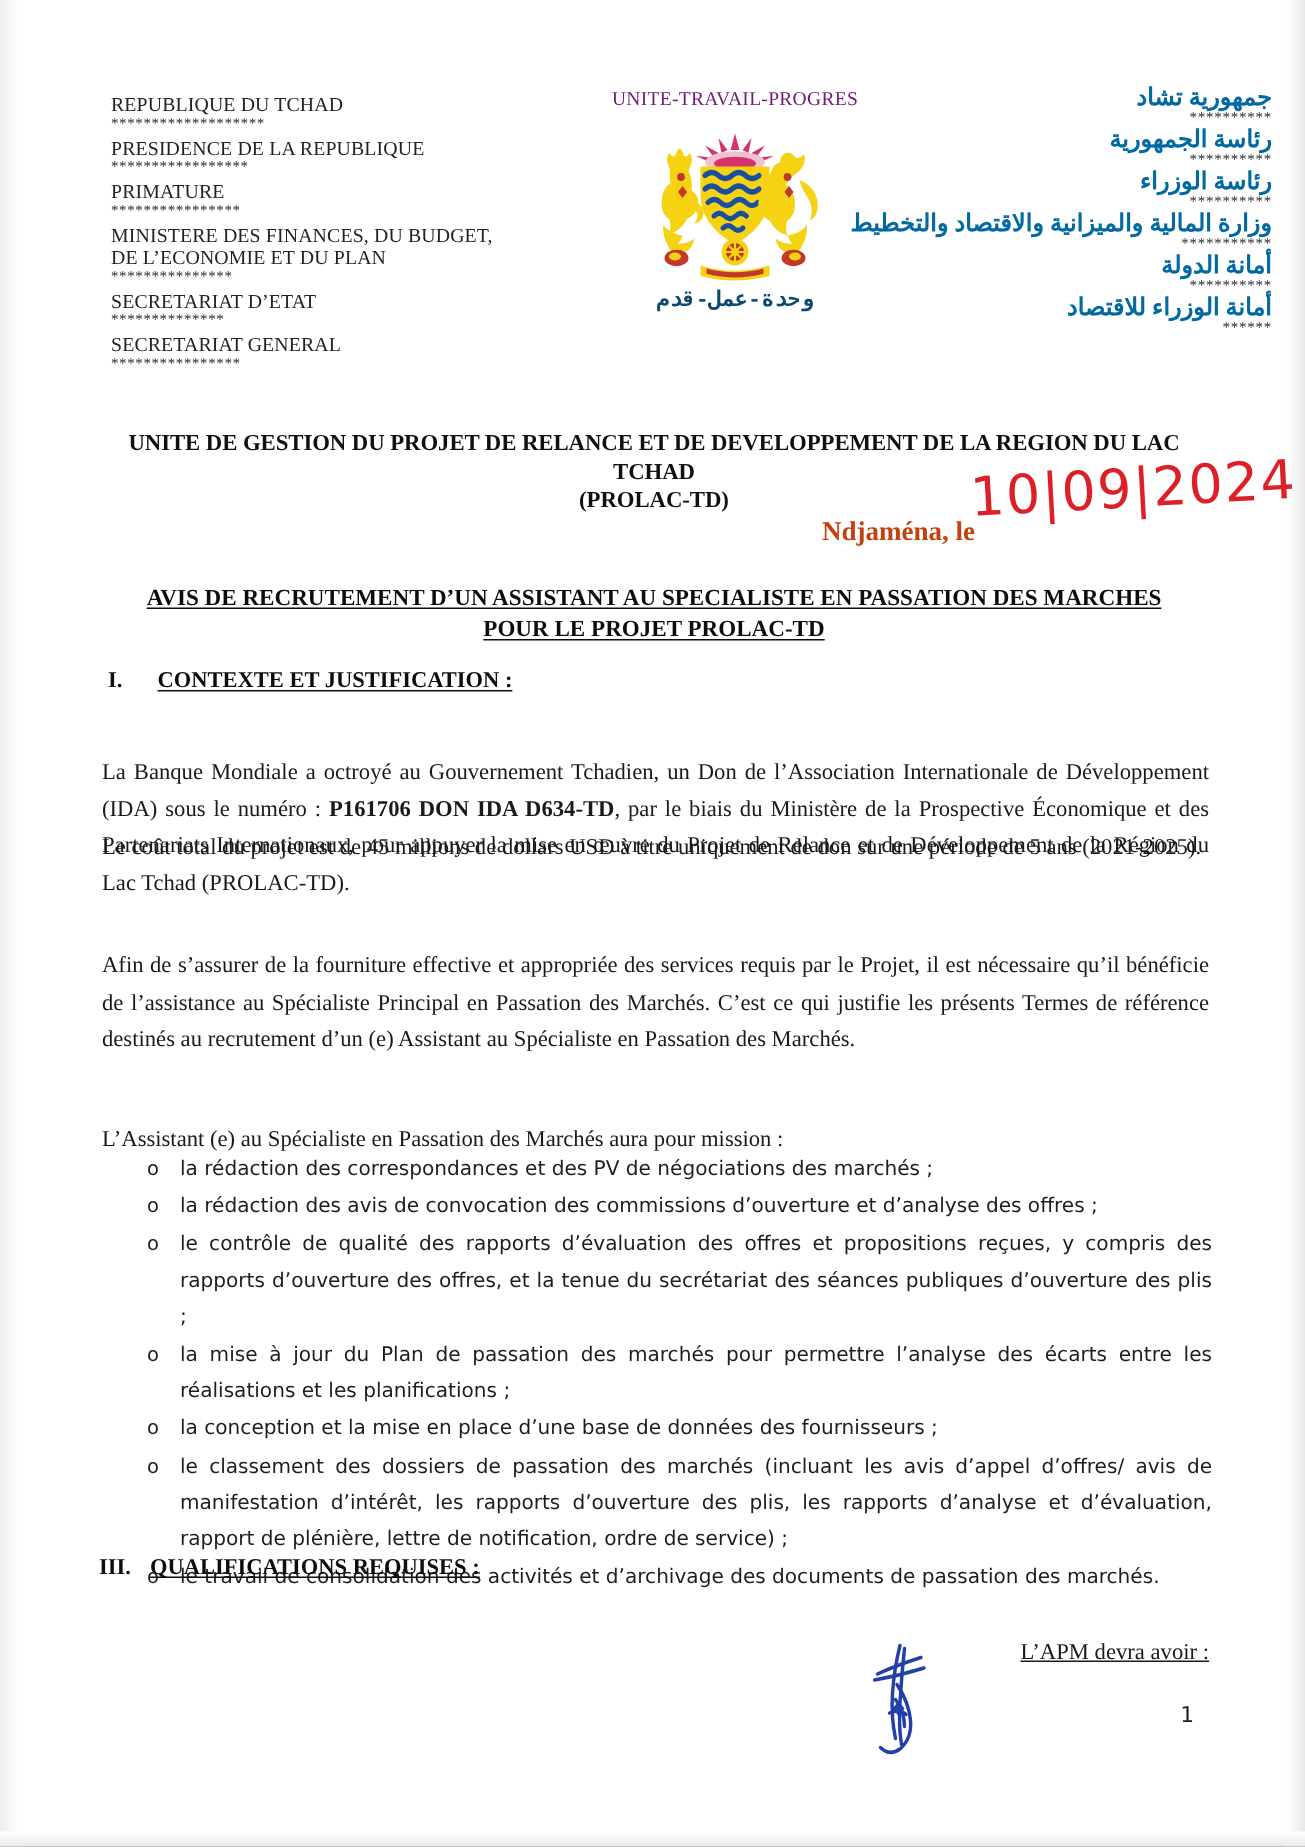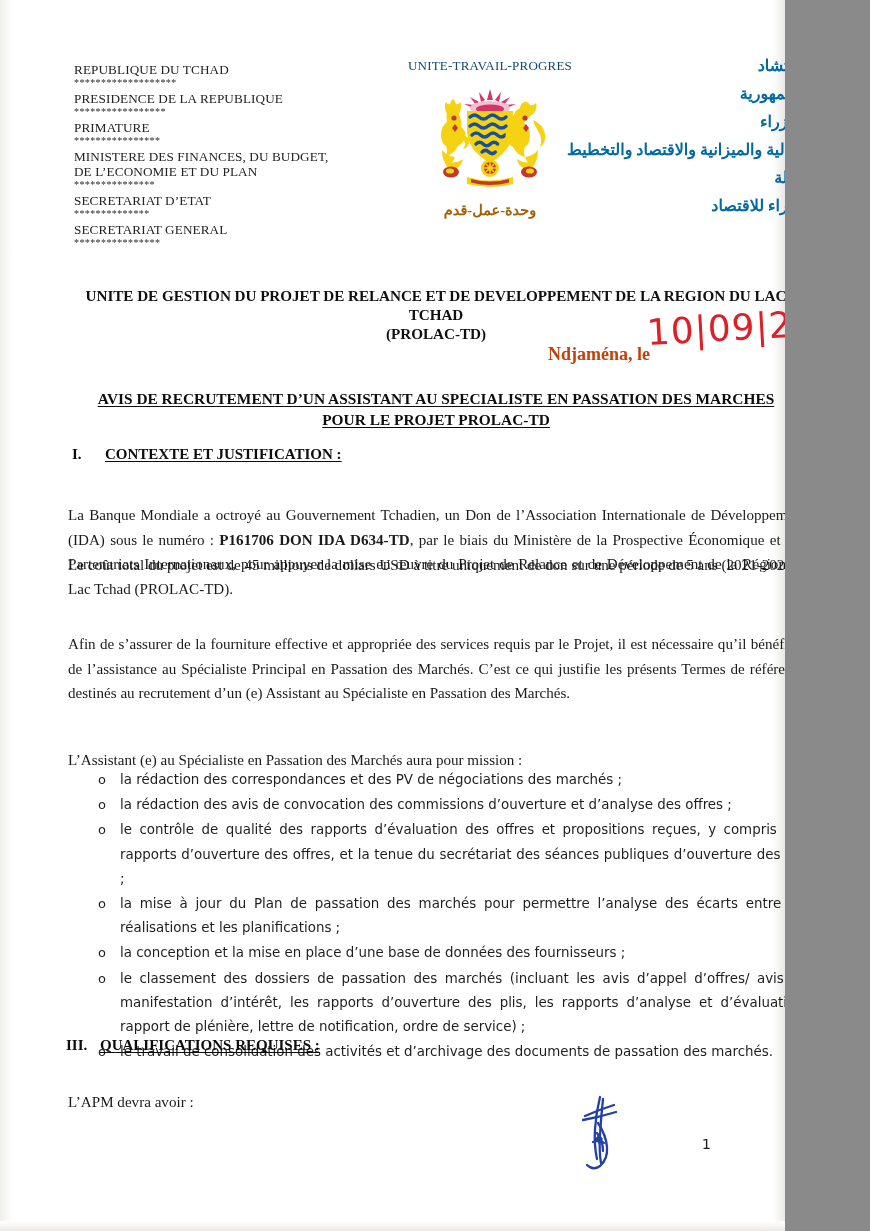--- a/index.html
+++ b/index.html
@@ -2,21 +2,21 @@
 <html><head>
 <meta charset="utf-8">
 <style>
   html, body {
     margin: 0;
     padding: 0;
     background: #8a8a8a;
   }
   .page {
     position: relative;
-    width: 785px;
+    width: 870px;
     height: 1231px;
     background: #ffffff;
     overflow: hidden;
     font-family: "Liberation Serif", "DejaVu Serif", serif;
     color: #1c1c1c;
     box-sizing: border-box;
   }
   
   .scan-edge-left {
     position: absolute; left: 0; top: 0; width: 16px; height: 1231px;
@@ -58,36 +58,36 @@
     margin-bottom: 2px;
   }
   .hdr-center {
     position: absolute;
     left: 390px; top: 0; width: 200px;
     text-align: center;
   }
   .hdr-center .motto-fr {
     font-size: 13px;
     letter-spacing: 0.2px;
-    color: #0c4a6e;
+    color: #701a75;
     white-space: nowrap;
   }
   .emblem {
     margin: 10px auto 0;
     width: 122px;
     height: 104px;
     display: block;
   }
   .hdr-center .motto-ar {
-    margin-top: 14px;
+    margin-top: 4px;
     font-size: 14.5px;
     font-weight: bold;
     direction: rtl;
-    color: #a16207;
-    font-family: Liberation Serif, serif;
+    color: #0c4a6e;
+    font-family: Liberation Mono, monospace;
   }
   .hdr-right {
     position: absolute;
     right: 22px; top: 0; width: 260px;
     text-align: right;
     direction: rtl;
   }
   .hdr-right .ln {
     font-size: 16px;
     line-height: 15px;
@@ -183,21 +183,21 @@
     line-height: 24.5px;
     text-align: justify;
     color: #1a1a1a;
     margin-top: 20px;
   }
   .para b { font-weight: bold; }
   #p1 { top: 483px; }
   #p2 { top: 533px; }
   #p3 { top: 612px; }
   #p4 { top: 728px; text-align: left; }
-  #p5 { top: 1070px; text-align: left; }
+  #p5 { top: 1070px; text-align: right; text-decoration: underline; }
 
   
   .blist {
     position: absolute;
     left: 98px; top: 768px; width: 710px;
   }
   .bitem {
     position: relative;
     padding-left: 22px;
     margin-bottom: 1px;

